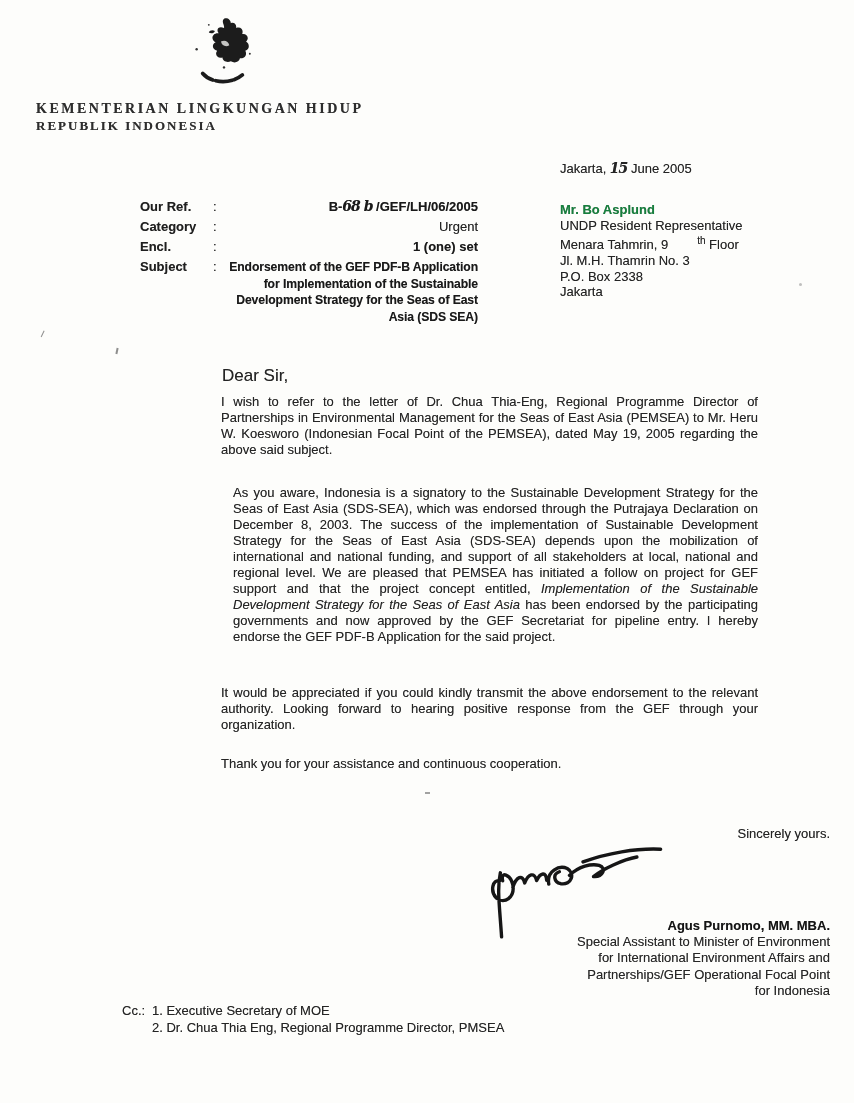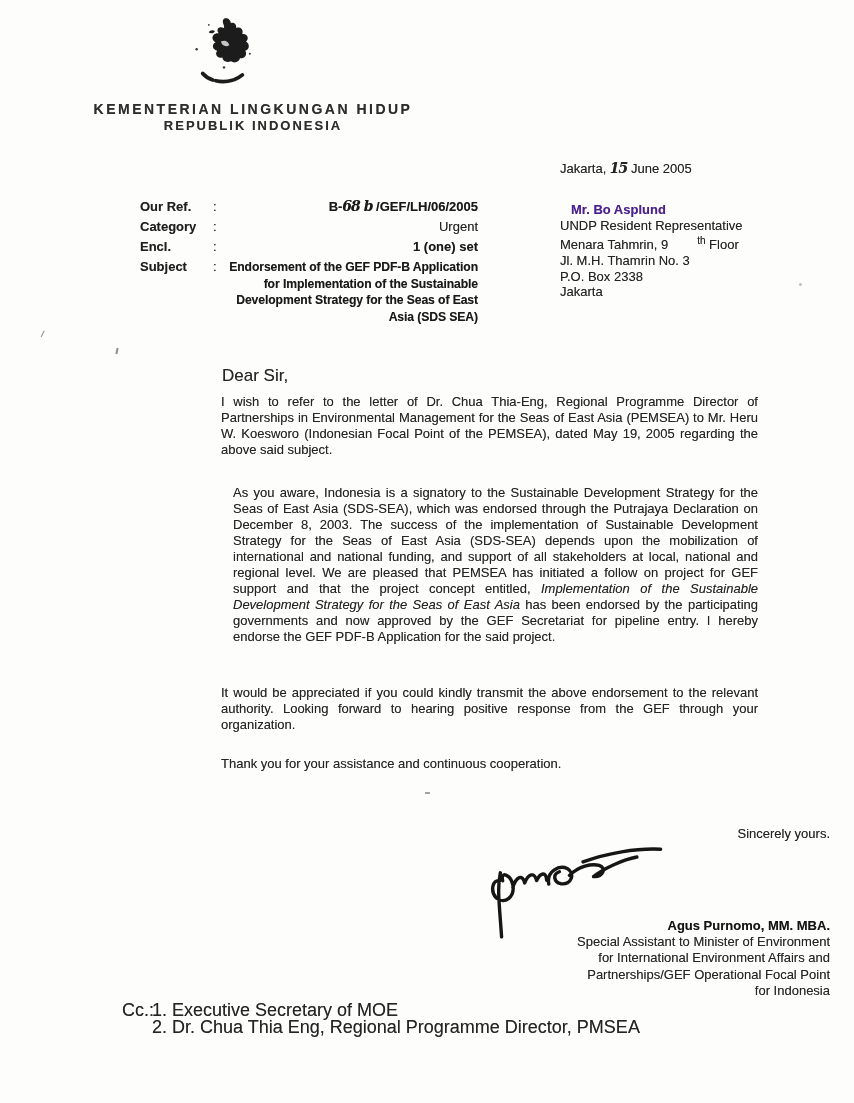--- a/index.html
+++ b/index.html
@@ -10,43 +10,43 @@
     background:#ffffff;
   }
   .page {
     position:relative; width:854px; height:1103px;
     background:#fdfdfb; overflow:hidden;
     text-shadow:0 0 0.5px rgba(25,25,25,0.45);
   }
 
   
   .emblem { position:absolute; left:186px; top:14px; width:76px; height:84px; filter:blur(0.4px); }
-  .lh-line { position:absolute; left:36px; width:434px; text-align:center;
-             font-family:Liberation Sans, sans-serif; font-weight:700;
+  .lh-line { position:absolute; left:36px; width:434px; 
+             font-family:Liberation Serif, serif; font-weight:700;
              color:#2d2d2d; filter:blur(0.35px); }
   .lh-1 { top:101px; font-size:14px; letter-spacing:2.5px; }
   .lh-2 { top:118px; font-size:13px; letter-spacing:2px; }
 
   
   .date { position:absolute; left:560px; top:160px; font-size:13px; }
   .hand { font-family:"DejaVu Serif","Liberation Serif",serif; font-style:italic;
           font-weight:700; font-size:14px; letter-spacing:-1px; }
 
   
   .refblock { position:absolute; left:140px; top:199px; width:345px; font-size:13px; }
   .ref-row { display:flex; margin-bottom:4.5px; line-height:15.5px; }
   .ref-label { width:73px; font-weight:700; color:#1f1f1f; flex:0 0 73px; }
   .ref-colon { width:13px; flex:0 0 13px; }
   .ref-val { width:252px;text-align:right; }
   .ref-bold { font-weight:700; color:#191919; }
   .subject-val { font-weight:700; color:#191919; font-size:12.2px; line-height:16.5px; letter-spacing:-0.1px; }
 
   
   .recipient { position:absolute; left:560px; top:202px; font-size:13px; line-height:15.6px; }
-  .recipient .name { font-weight:700; color:#4c1d95;margin-left:11px; }
+  .recipient .name { font-weight:700; color:#15803d; }
   .recipient sup { font-size:10px;padding-left:29px; }
 
   
   .salutation { position:absolute; left:222px; top:366px; font-size:17px; }
   .body { position:absolute; left:221px; top:394px; width:537px;
           font-size:13px; line-height:16px; text-align:justify; color:#252525; }
   .body p.p1 { margin:0 0 27px 0; }
   .body p.p2 { margin:0 0 40px 12px; }
   .body p.p3 { margin:0 0 23px 0; }
   .body p.p4 { margin:0; }
@@ -54,21 +54,21 @@
 
   
   .closing { position:absolute; left:490px; top:826px; width:340px; font-size:13px;text-align:right; }
   .valediction { padding-left:15px; line-height:16px; }
   .sig-svg { position:absolute; left:-4px; top:14px; width:190px; height:100px;
              transform:rotate(-2deg); }
   .sig-name { margin-top:76px; font-weight:700; color:#141414; line-height:16px; }
   .sig-title { line-height:16.3px; color:#262626; }
 
   
-  .cc { position:absolute; left:122px; top:1002px; font-size:18px; display:flex; line-height:17px; }
+  .cc { position:absolute; left:122px; top:1002px; font-size:13px; display:flex; line-height:17px; }
   .cc-label { width:30px; flex:0 0 30px; }
 
   
   .speck { position:absolute; background:#333; opacity:0.55; }
   .speck1 { left:42px;  top:331px; width:4px; height:7px;
             background:none; border-left:1.5px solid #333; transform:rotate(25deg); }
   .speck2 { left:116px; top:348px; width:2px; height:6px; transform:rotate(12deg); }
   .speck3 { left:425px; top:792px; width:5px; height:2px; opacity:0.45; }
   .speck4 { left:799px; top:283px; width:3px; height:3px; border-radius:50%; opacity:0.3; }
 </style>

